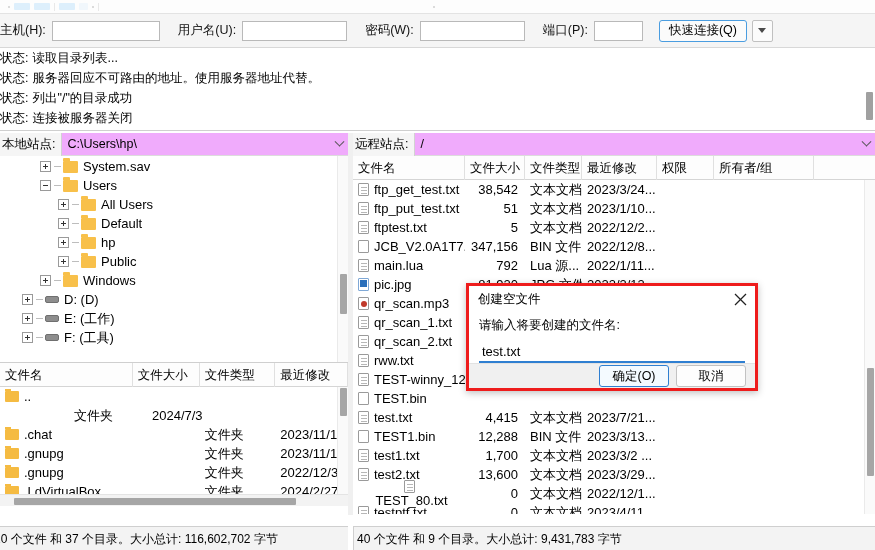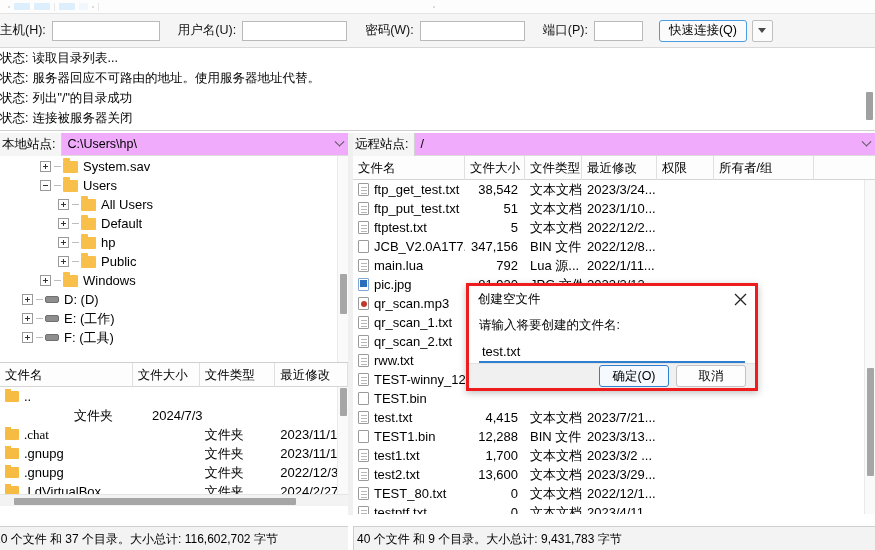--- a/index.html
+++ b/index.html
@@ -382,21 +382,21 @@
           <div class="fcell num" style="width: 69px;"></div>
           <div class="fcell " style="width: 78px;"></div>
           <div class="fcell " style="width: 75px;"></div>
         </div>
         <div class="frow">
           <div class="fcell num" style="width: 69px;"></div>
           <div class="fcell " style="width: 78px;">文件夹</div>
           <div class="fcell " style="width: 75px;">2024/7/3 </div>
         </div>
         <div class="frow">
-          <div class="fcell fname" style="width: 137px; font-family: Liberation Serif, serif;">
+          <div class="fcell fname" style="width: 137px;">
             <span class="folder-sm"></span>
             <span>.chat</span>
           </div>
           <div class="fcell num" style="width: 69px;"></div>
           <div class="fcell " style="width: 78px;">文件夹</div>
           <div class="fcell " style="width: 75px;">2023/11/1</div>
         </div>
         <div class="frow">
           <div class="fcell fname" style="width: 137px;">
             <span class="folder-sm"></span>
@@ -634,21 +634,21 @@
             <span class="doc-ico txt"></span>
             <span>test2.txt</span>
           </div>
           <div class="fcell num" style="width: 60px;">13,600</div>
           <div class="fcell " style="width: 57px;">文本文档</div>
           <div class="fcell " style="width: 75px;">2023/3/29...</div>
           <div class="fcell " style="width: 57px;"></div>
           <div class="fcell " style="width: 100px;"></div>
         </div>
         <div class="frow">
-          <div class="fcell fname" style="width: 112px;">
+          <div class="fcell fname" style="width: 112px; flex-direction: column;">
             <span class="doc-ico txt"></span>
             <span>TEST_80.txt</span>
           </div>
           <div class="fcell num" style="width: 60px;">0</div>
           <div class="fcell " style="width: 57px;">文本文档</div>
           <div class="fcell " style="width: 75px;">2022/12/1...</div>
           <div class="fcell " style="width: 57px;"></div>
           <div class="fcell " style="width: 100px;"></div>
         </div>
         <div class="frow">

